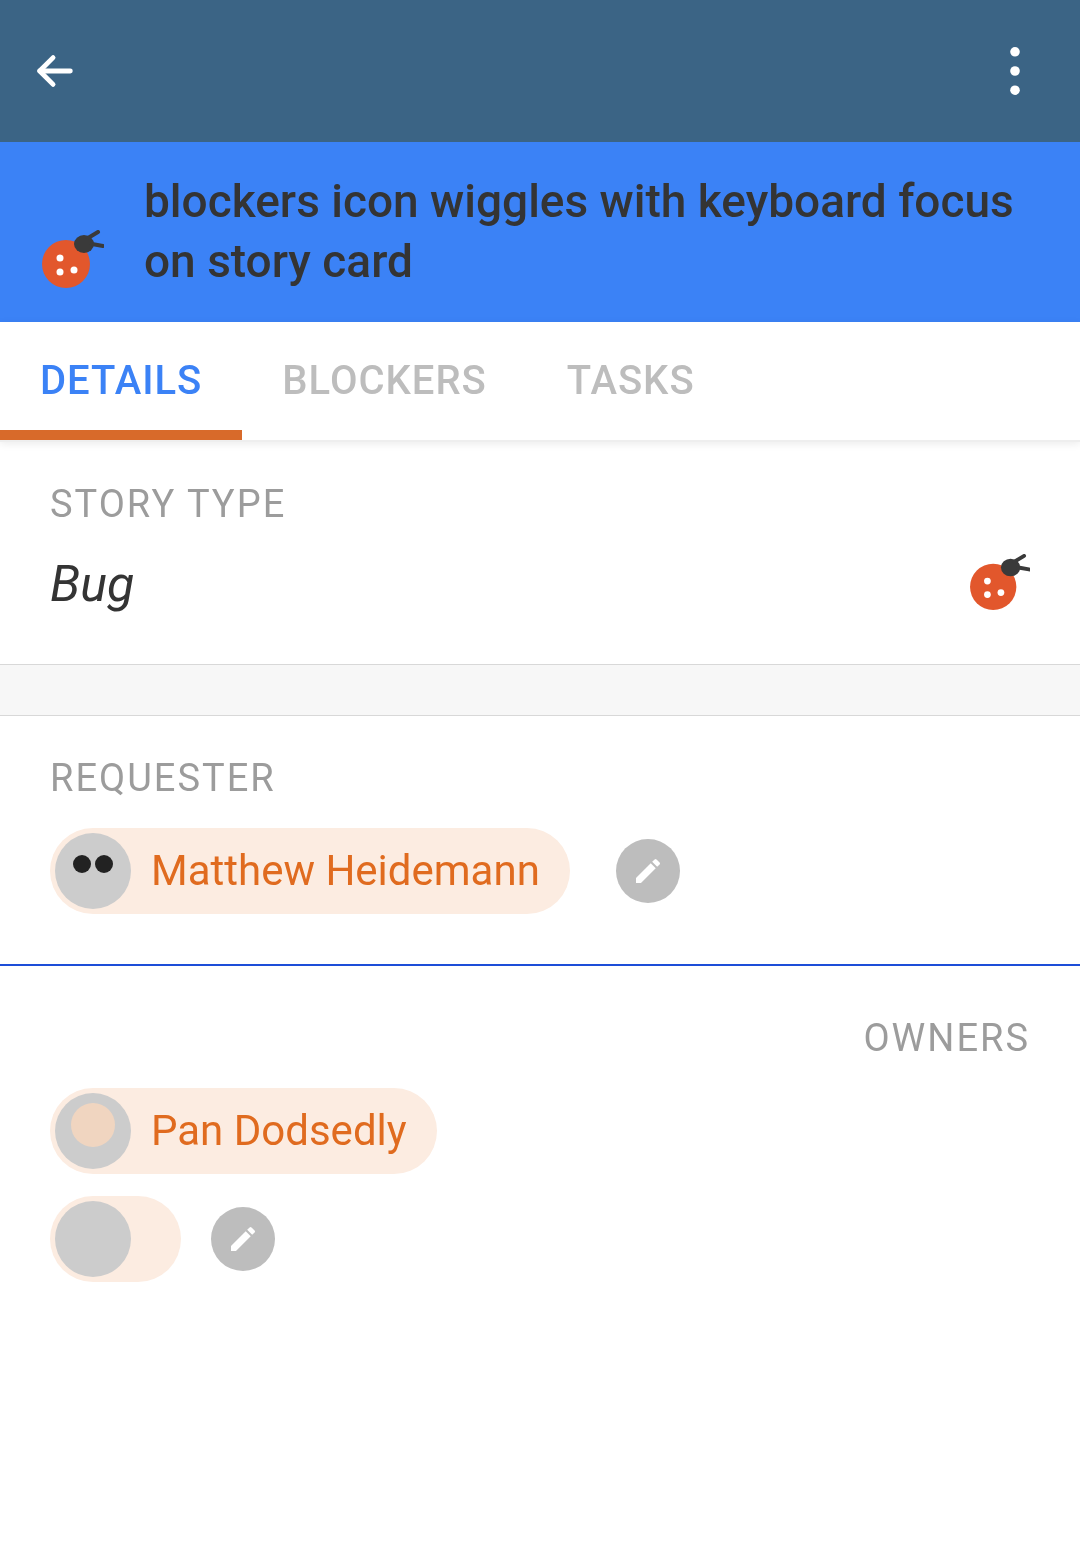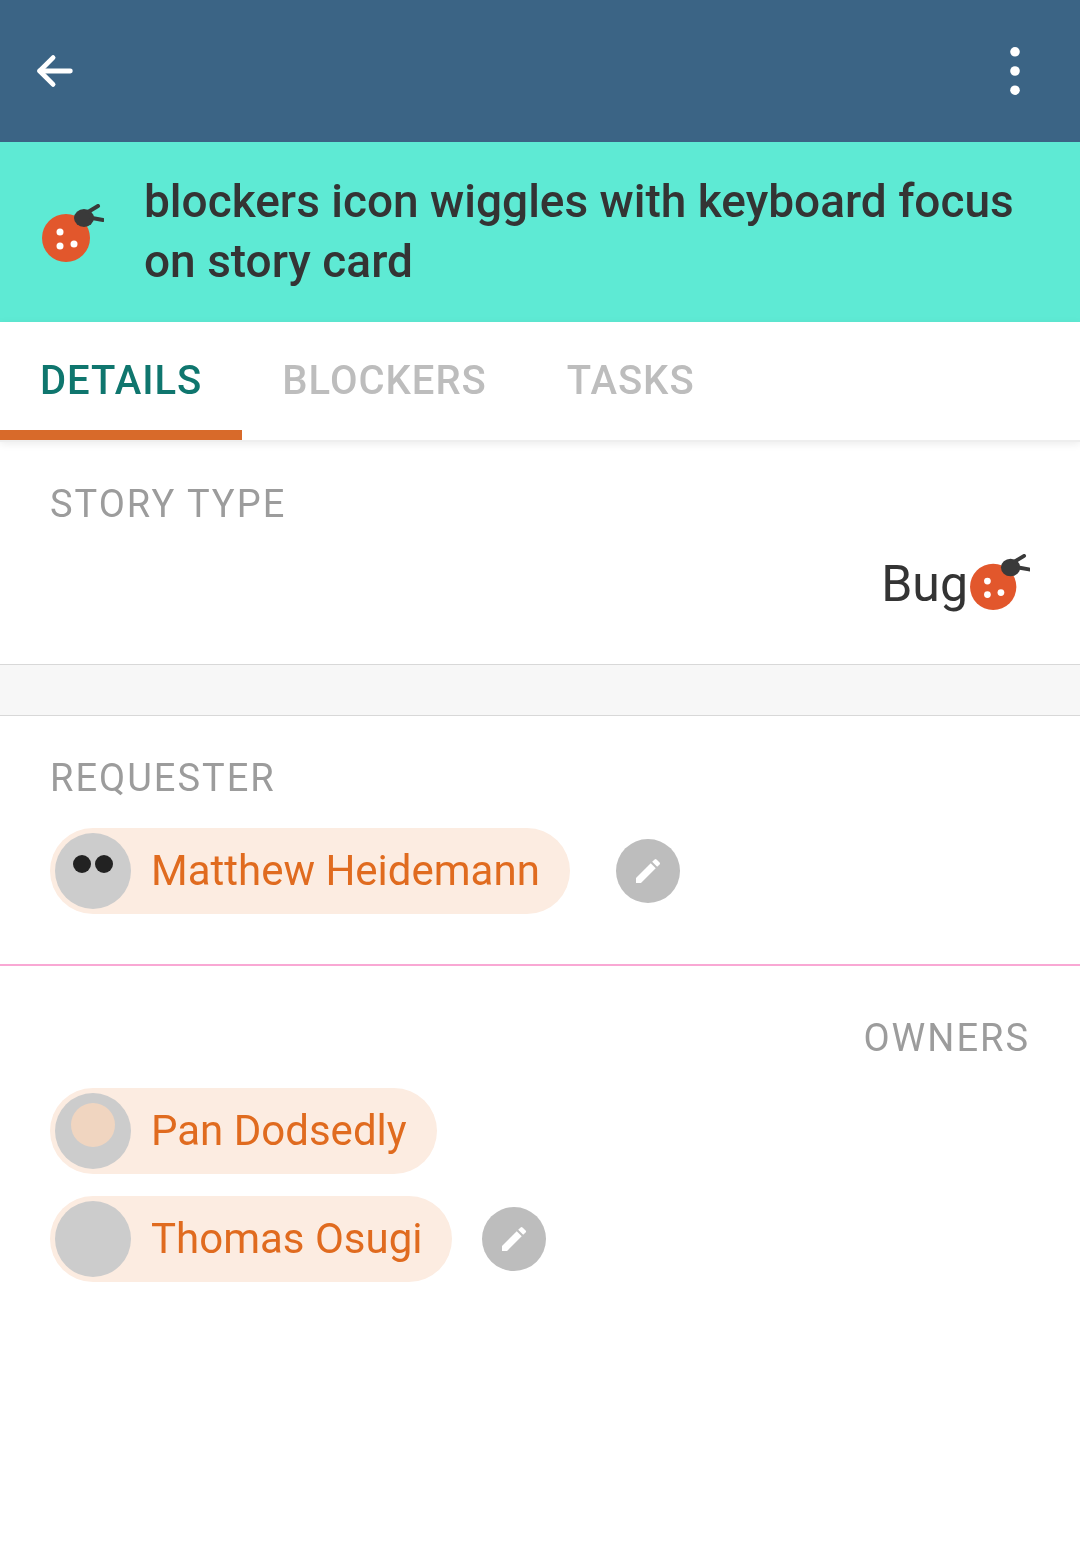--- a/index.html
+++ b/index.html
@@ -35,24 +35,24 @@
     margin-left: auto;
     width: 50px;
     height: 50px;
     display: flex;
     align-items: center;
     justify-content: center;
     cursor: pointer;
     margin-right: 10px;
   }
   .story-header {
-    background: #5eead4;
+    background: #3b82f6;
     padding: 30px 20px 30px 40px;
     display: flex;
-    align-items: center;
+    align-items: flex-end;
   }
   .story-header .bug-icon {
     margin-right: 40px;
     margin-top: 6px;
   }
   .story-header .story-title {
     font-size: 46px;
     font-weight: 500;
     color: #343434;
     line-height: 1.3;
@@ -71,46 +71,47 @@
     display: flex;
     align-items: center;
     font-size: 40px;
     font-weight: 500;
     letter-spacing: 1px;
     color: #bdbdbd;
     cursor: pointer;
     position: relative;
   }
   .tab.active {
-    color: #0f766e;
+    color: #3b82f6;
   }
   .tab.active::after {
     content: '';
     position: absolute;
     bottom: 0;
     left: 0;
     width: 100%;
     height: 10px;
     background: #d86a2a;
   }
   .section {
     padding: 40px 50px 50px 50px;
-    border-bottom: 2px solid #f9a8d4;
+    border-bottom: 2px solid #1d4ed8;
   }
   .section-label {
     font-size: 38px;
     font-weight: 400;
     letter-spacing: 2px;
     color: #9c9c9c;
     margin-bottom: 28px;
   }
   .story-type-row {
     display: flex;
     align-items: center;
-    justify-content: flex-end;
+    justify-content: space-between;
+    font-style: italic;
   }
   .story-type-value {
     font-size: 50px;
     font-weight: 400;
     color: #343434;
   }
   .gap {
     height: 52px;
     background: #f7f7f7;
     border-top: 1px solid #d8d8d8;
@@ -271,21 +272,20 @@
   <div class="owner-row">
     <div class="chip">
       <div class="avatar av-man"></div>
       <span class="name">Pan Dodsedly</span>
     </div>
   </div>
 
   <div class="owner-row">
     <div class="chip">
       <div class="avatar av-cat"></div>
-      <span class="name">Thomas Osugi</span>
     </div>
     <div class="edit-btn">
       <svg width="32" height="32" viewBox="0 0 24 24" fill="#fff">
         <path d="M3 17.25V21h3.75L17.81 9.94l-3.75-3.75L3 17.25zM20.71 7.04a1 1 0 0 0 0-1.41l-2.34-2.34a1 1 0 0 0-1.41 0l-1.83 1.83 3.75 3.75 1.83-1.83z"></path>
       </svg>
     </div>
   </div>
 </div>
 
 </body></html>

